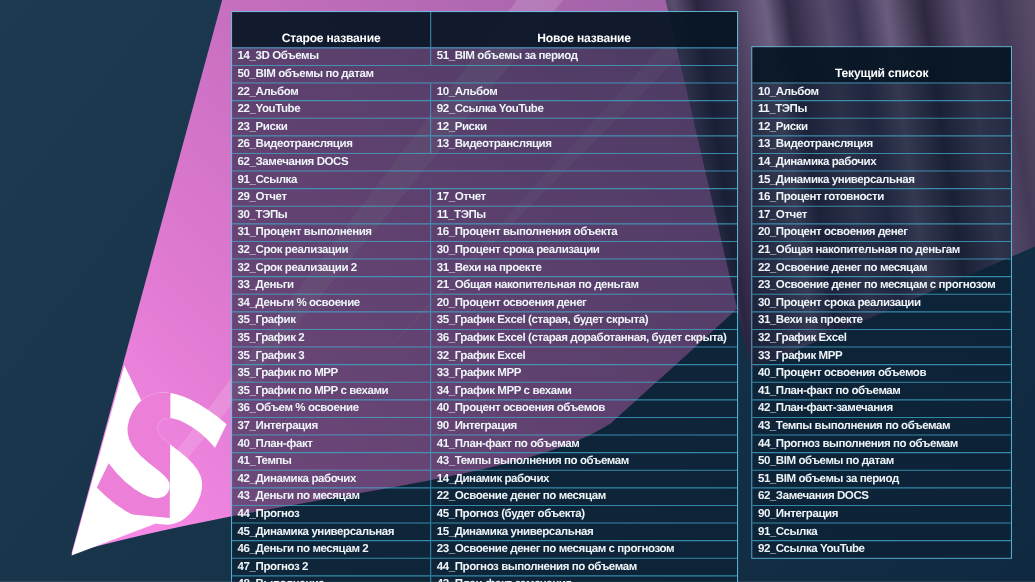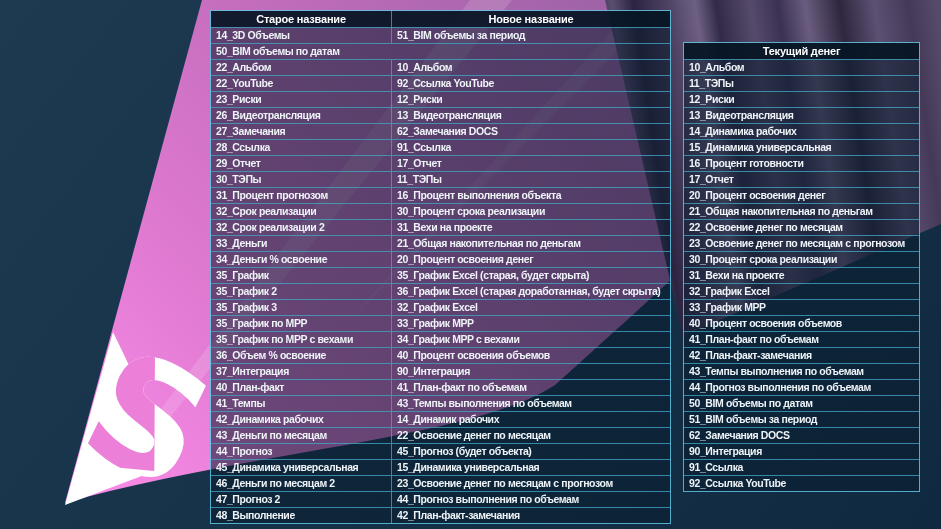--- a/index.html
+++ b/index.html
@@ -11,21 +11,21 @@
   svg.bg{position:absolute;left:0;top:0;z-index:1;}
   .tbl{
     position:absolute;z-index:2;box-sizing:border-box;
     border:1px solid rgba(96,196,226,.85);
   }
   .tbl-left{left:210px;top:10px;width:461px;}
   .tbl-right{left:683px;top:42px;width:237px;}
   .hdr{display:flex;background:rgba(6,21,36,.94);}
   .hdr .cell{
     height:16px;line-height:16px;font-size:11px;font-weight:bold;
-    text-align:center;color:#ffffff;padding:0;letter-spacing:-0.2px;
+    text-align:center;color:#ffffff;padding:16px;letter-spacing:-0.2px;
   }
   .row{
     display:flex;height:16px;box-sizing:border-box;
     background:rgba(10,28,46,.56);
     border-top:1px solid rgba(64,162,196,.8);
   }
   .cell{
     box-sizing:border-box;white-space:nowrap;overflow:hidden;
     color:#eef4f8;font-size:10.5px;font-weight:bold;letter-spacing:-0.4px;
   }
@@ -115,41 +115,39 @@
         <div class="cell c1">23_Риски</div>
         <div class="cell c2">12_Риски</div>
       </div>
 
       <div class="row">
         <div class="cell c1">26_Видеотрансляция</div>
         <div class="cell c2">13_Видеотрансляция</div>
       </div>
 
       <div class="row">
-        <div class="cell c1">27_Замечания</div>
         <div class="cell c2">62_Замечания DOCS</div>
       </div>
 
       <div class="row">
-        <div class="cell c1">28_Ссылка</div>
         <div class="cell c2">91_Ссылка</div>
       </div>
 
       <div class="row">
         <div class="cell c1">29_Отчет</div>
         <div class="cell c2">17_Отчет</div>
       </div>
 
       <div class="row">
         <div class="cell c1">30_ТЭПы</div>
         <div class="cell c2">11_ТЭПы</div>
       </div>
 
       <div class="row">
-        <div class="cell c1">31_Процент прогнозом</div>
+        <div class="cell c1">31_Процент выполнения</div>
         <div class="cell c2">16_Процент выполнения объекта</div>
       </div>
 
       <div class="row">
         <div class="cell c1">32_Срок реализации</div>
         <div class="cell c2">30_Процент срока реализации</div>
       </div>
 
       <div class="row">
         <div class="cell c1">32_Срок реализации 2</div>
@@ -243,21 +241,21 @@
 
       <div class="row">
         <div class="cell c1">48_Выполнение</div>
         <div class="cell c2">42_План-факт-замечания</div>
       </div>
     </div>
 </div>
 
 <div class="tbl tbl-right">
   <div class="hdr">
-    <div class="cell cfull">Текущий денег</div>
+    <div class="cell cfull">Текущий список</div>
   </div>
   <div>
 
       <div class="row">
         <div class="cell cfull">10_Альбом</div>
       </div>
 
       <div class="row">
         <div class="cell cfull">11_ТЭПы</div>
       </div>

